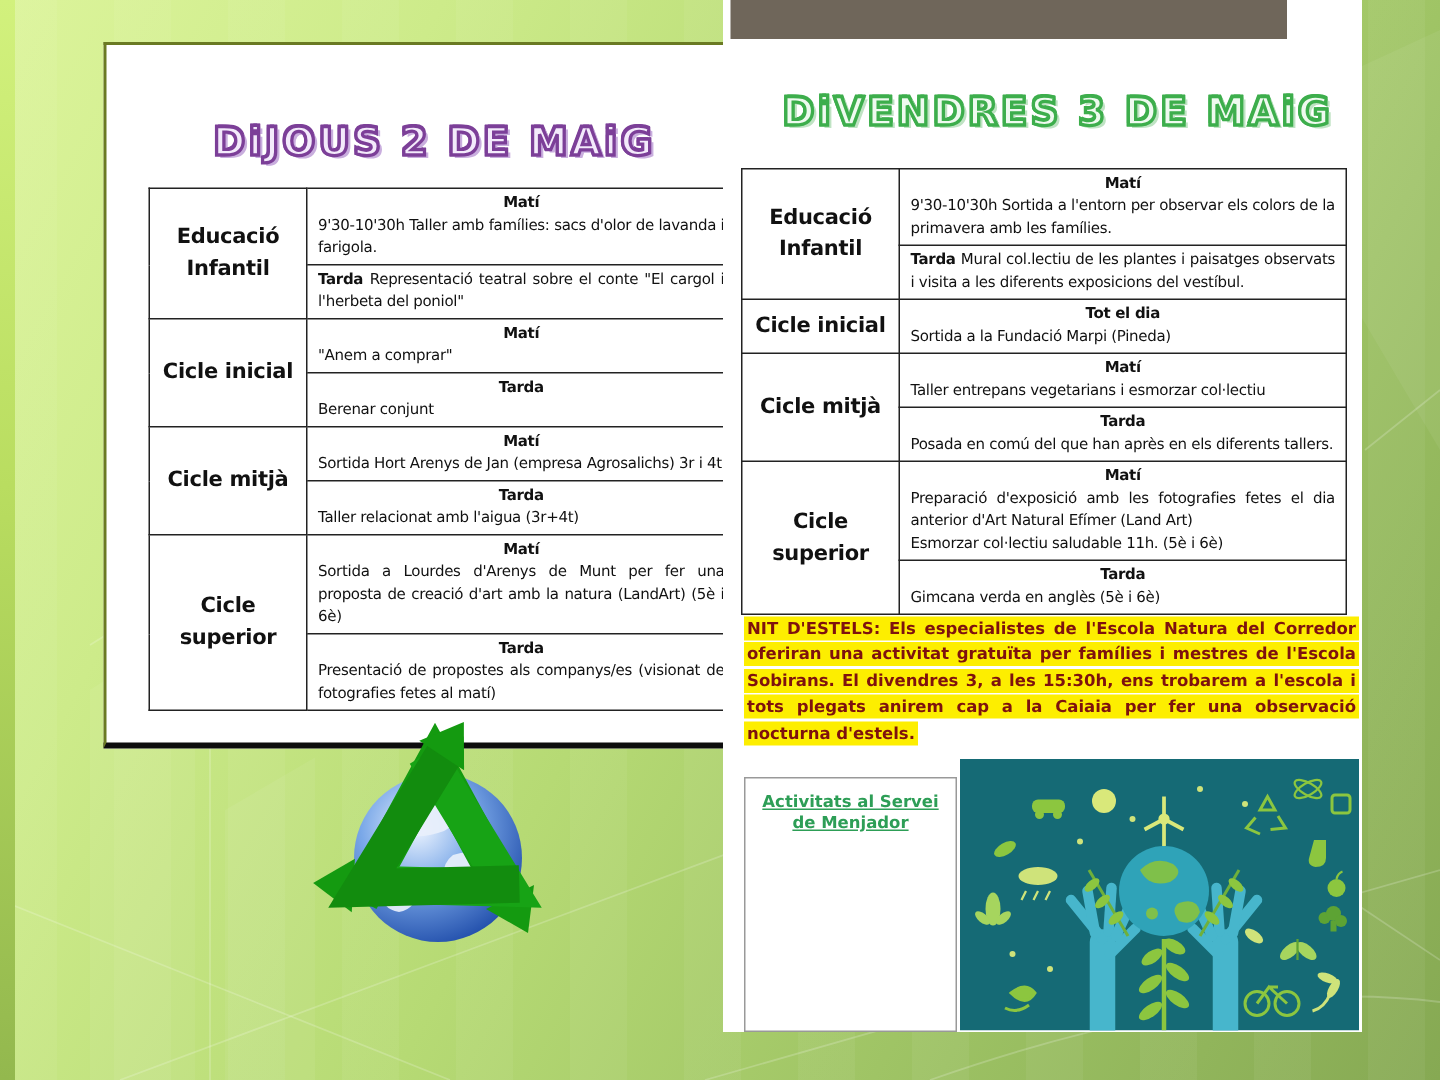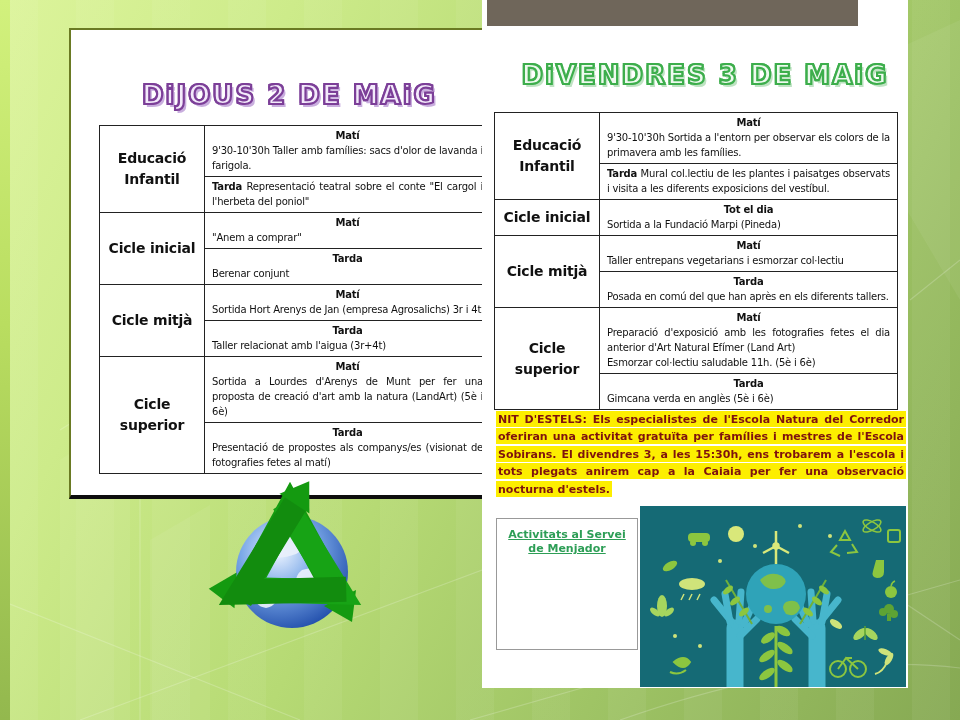--- a/index.html
+++ b/index.html
@@ -43,21 +43,21 @@
   .recycle-wrap{position:absolute;top:412px;left:50%;transform:translateX(-50%);
     width:256px;height:250px;}
   .recycle-wrap svg{display:block;}
 
   .note{position:absolute;top:410px;left:14px;width:410px;
     font-weight:bold;color:#7e120e;font-size:11px;line-height:1.6;text-align:justify;}
   .note span{background:#fdee00;padding:1.5px 2px;
     -webkit-box-decoration-break:clone;box-decoration-break:clone;}
 
   .bottom-row{position:absolute;top:506px;left:14px;width:410px;display:flex;align-items:flex-start;}
-  .canteen-box{width:142px;height:132px;box-sizing:border-box;background:#fff;
+  .canteen-box{width:142px;height:170px;box-sizing:border-box;background:#fff;
     border:1px solid #999;margin-top:12px;padding:9px 7px;text-align:center;}
   .canteen-title{color:#2d9e56;font-weight:bold;text-decoration:underline;
     font-size:11px;line-height:1.25;}
   .canteen-body{font-size:9.5px;color:#222;margin-top:9px;line-height:1.3;}
   .eco-wrap{margin-left:auto;width:266px;height:181px;}
   .eco-wrap svg{display:block;}
 </style>
 </head>
 <body>
 

